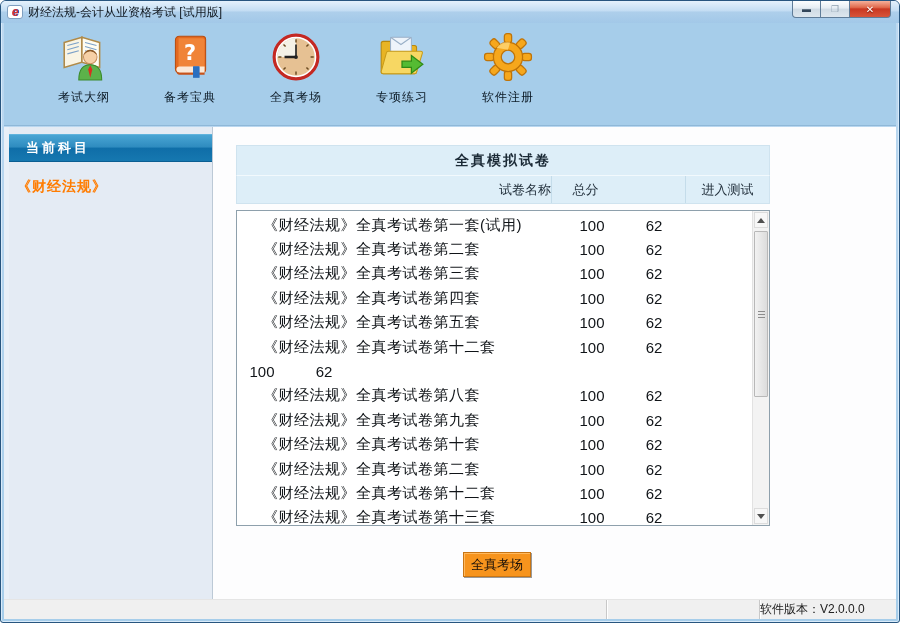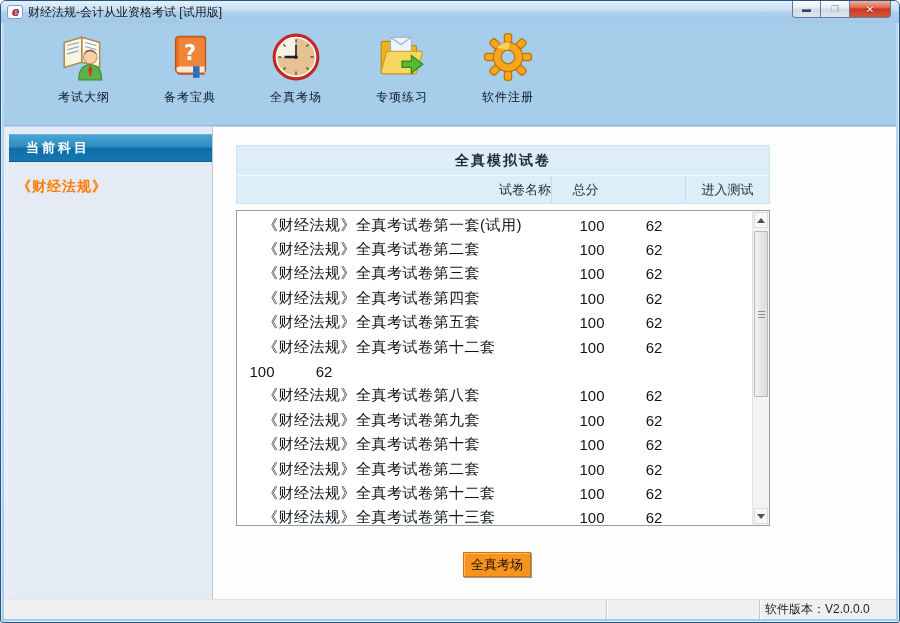--- a/index.html
+++ b/index.html
@@ -131,21 +131,21 @@
   
   .statusbar {
     position:absolute; left:3px; right:3px; bottom:3px; height:20px;
     background:#f0f0f0; border-top:1px solid #e5e5e5;
     display:flex; align-items:center; font-size:12px; color:#222;
   }
   .sb-panel { height:100%; display:flex; align-items:center; }
   .sb-sep { width:1px; height:100%; background:#c8c8c8; box-shadow:1px 0 0 #ffffff; }
   .sb-left { flex:1; }
   .sb-mid { width:152px; }
-  .sb-version { width:136px; padding-left:5px; }
+  .sb-version { width:136px; }
 </style>
 </head>
 <body>
 
 <div class="window">
 
   <div class="titlebar">
     <div class="app-logo">e</div>
     <div class="title-text">财经法规-会计从业资格考试 [试用版]</div>
     <div class="win-controls">

